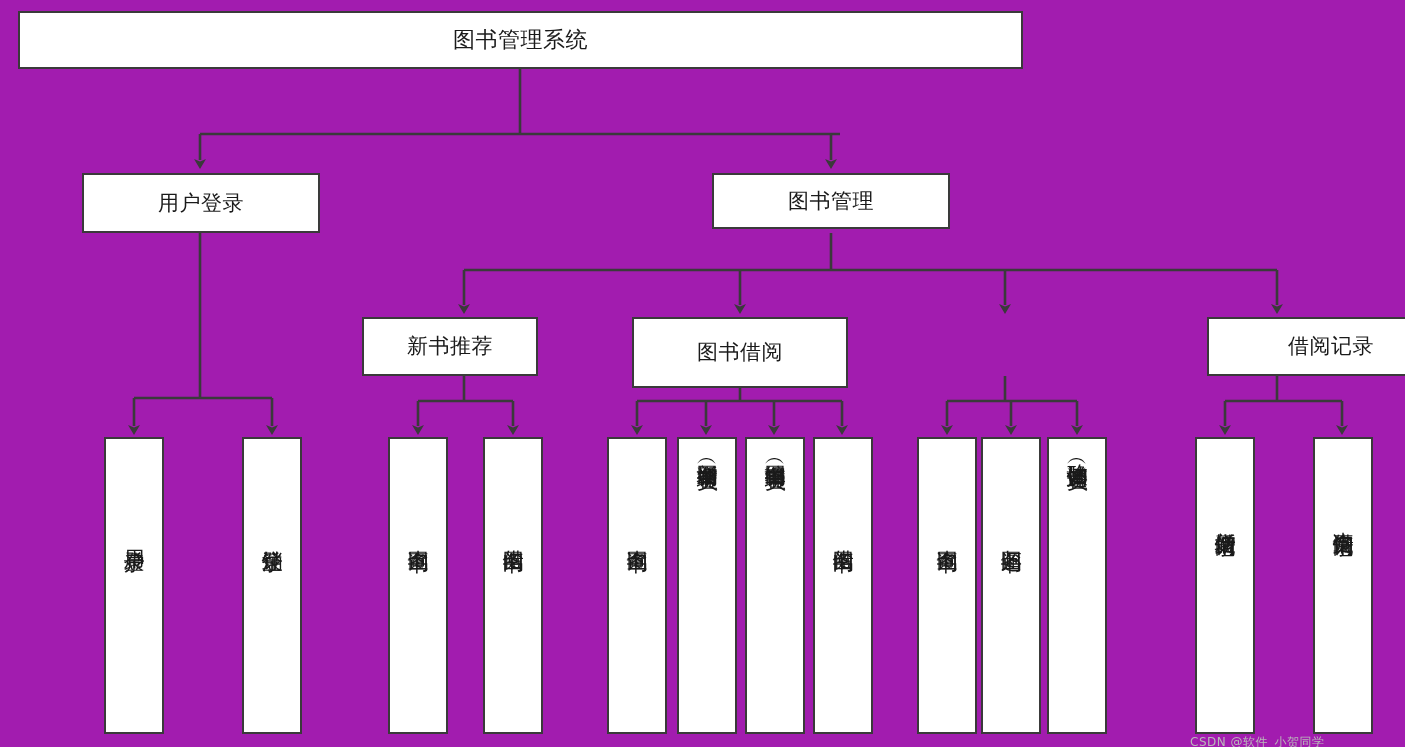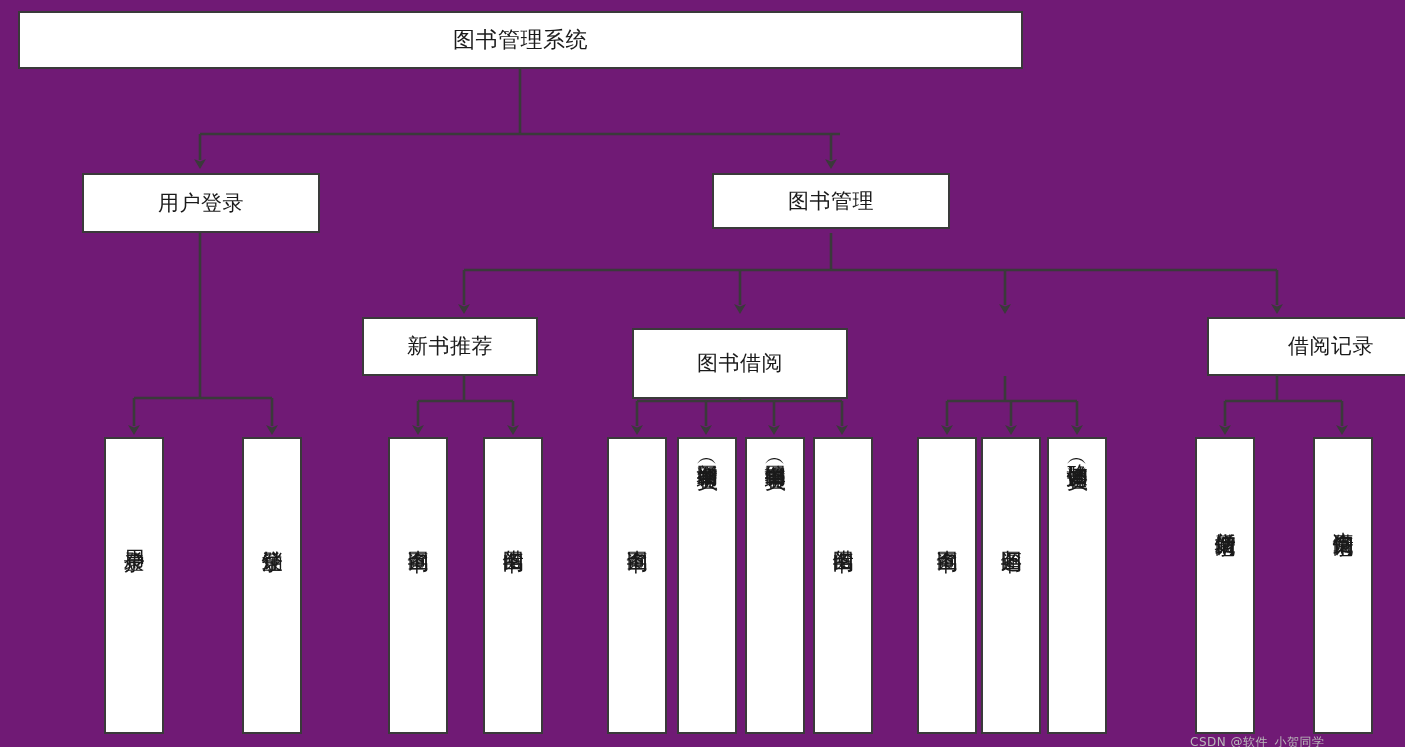--- a/index.html
+++ b/index.html
@@ -4,21 +4,21 @@
 <style>
   html,body{margin:0;padding:0;background:#ffffff;}
   body{
     font-family:"DejaVu Sans","Liberation Sans",sans-serif;
     -webkit-font-smoothing:antialiased;
   }
   #canvas{
     position:relative;
     width:1405px;
     height:747px;
-    background:#701a75;
+    background:#a21caf;
     overflow:hidden;
     text-decoration:underline;
   }
   #wires{
     position:absolute;
     left:0; top:0;
     width:1405px; height:747px;
     pointer-events:none;
   }
   .node{
@@ -130,21 +130,21 @@
   <div class="node lvl2" style="left:82px; top:173px; width:238px; height:60px;">
     <span class="label">用户登录</span>
   </div>
   <div class="node lvl2" style="left:712px; top:173px; width:238px; height:56px;">
     <span class="label">图书管理</span>
   </div>
 
   <div class="node lvl3" style="left:362px; top:317px; width:176px; height:59px;justify-content:center;">
     <span class="label">新书推荐</span>
   </div>
-  <div class="node lvl3" style="left:632px; top:317px; width:216px; height:71px;margin-top:11px;">
+  <div class="node lvl3" style="left:632px; top:317px; width:216px; height:71px;">
     <span class="label">图书借阅</span>
   </div>
   <div class="node lvl3" style="left:1172px; top:317px; width:248px; height:59px;margin-left:35px;">
     <span class="label">借阅记录</span>
   </div>
 
   <div class="node leaf mid2" style="left:104px; top:437px; width:60px; height:297px;">
     <span class="label">用户登录</span>
   </div>
   <div class="node leaf mid2" style="left:242px; top:437px; width:60px; height:297px;">

